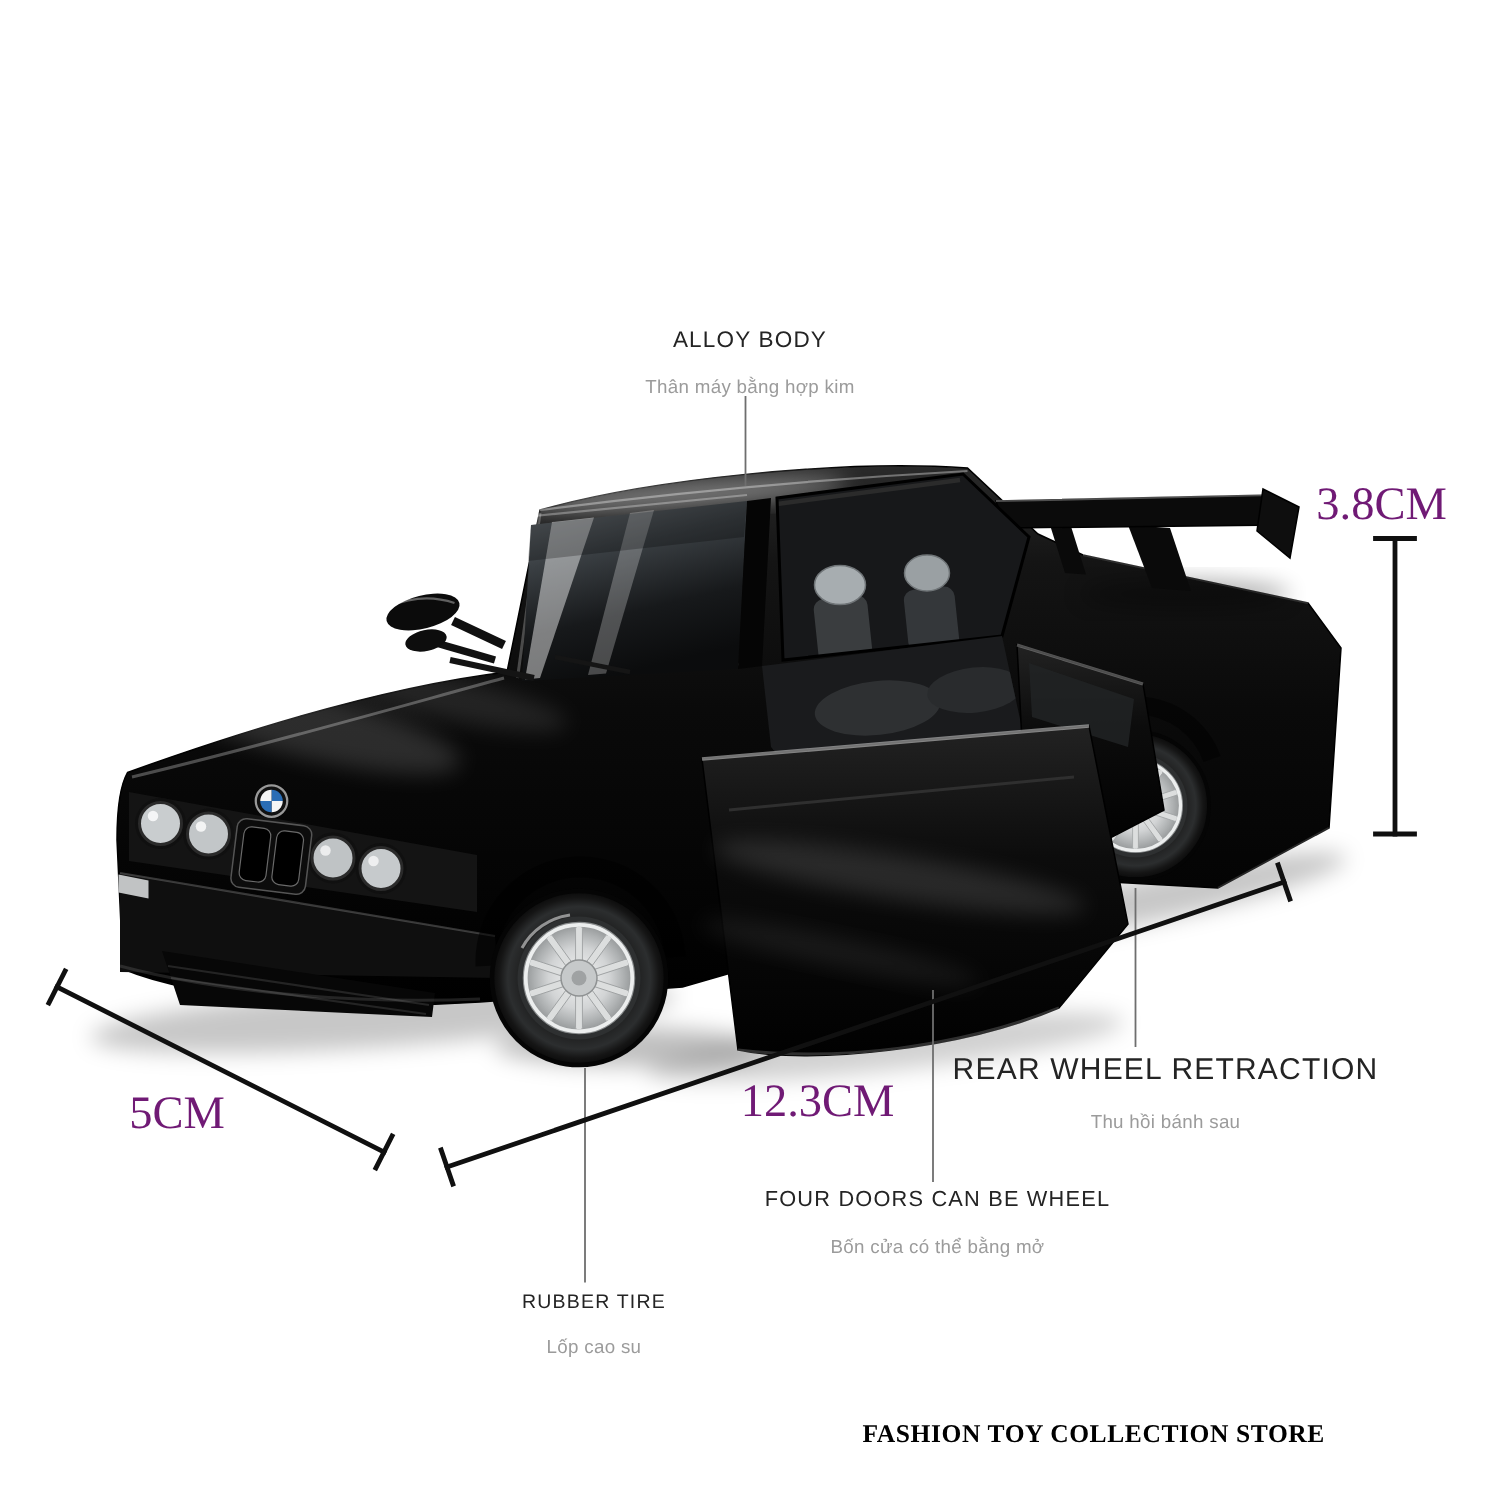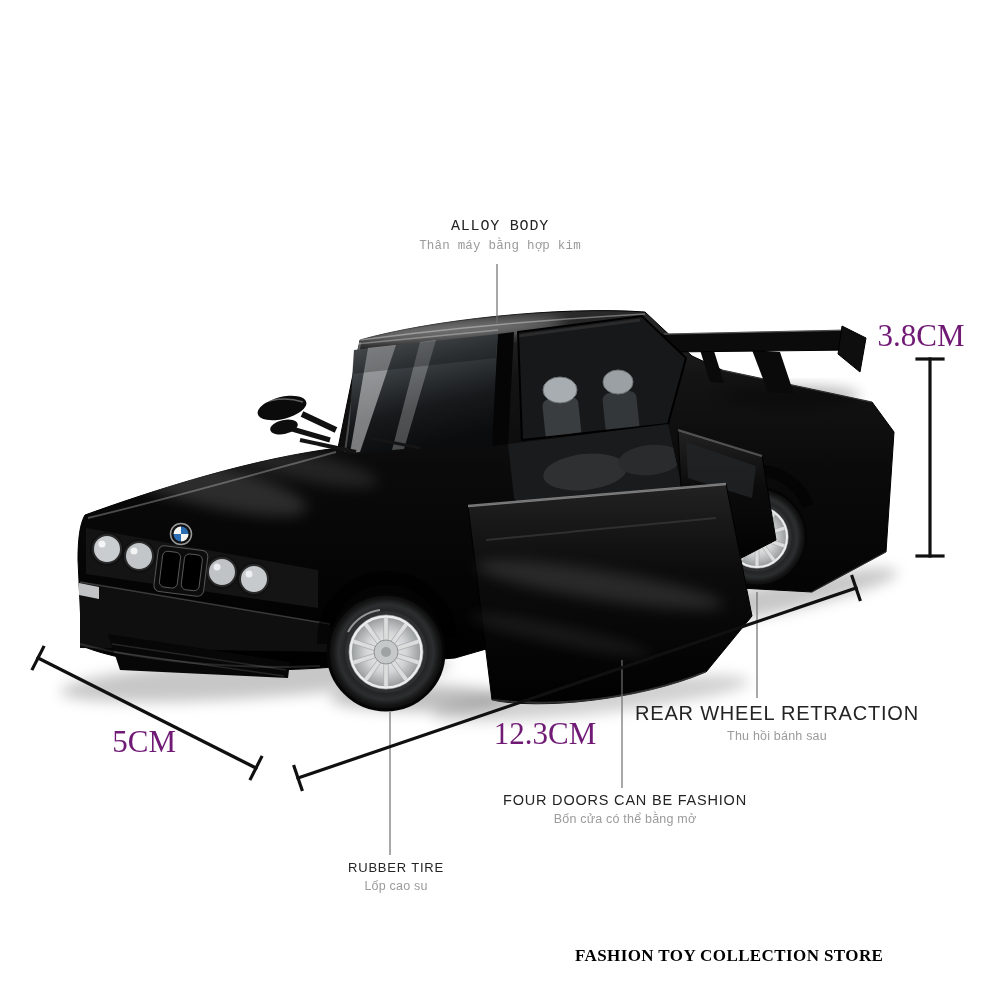--- a/index.html
+++ b/index.html
@@ -1,21 +1,21 @@
 <!DOCTYPE html>
 <html><head>
 <meta charset="utf-8">
 <style>
   html,body{margin:0;padding:0;background:#fff;}
   body{width:1000px;height:1000px;font-family:"Liberation Sans",sans-serif;}
   .stage{position:relative;width:1000px;height:1000px;background:#fff;overflow:hidden;}
   svg.scene{position:absolute;left:0;top:0;}
   .label{position:absolute;text-align:center;}
   .label .t{font-size:15px;letter-spacing:.8px;color:#242424;}
-  .label .s{font-size:12.5px;color:#9b9b9b;margin-top:4px;letter-spacing:.2px;}
+  .label .s{font-size:12.5px;color:#9b9b9b;margin-top:16px;letter-spacing:.2px;}
   .measure{position:absolute;font-family:"Liberation Serif",serif;font-size:31px;color:#701a75;text-align:center;}
   .store{position:absolute;font-family:"Liberation Serif",serif;font-weight:bold;font-size:17px;color:#000;letter-spacing:.4px;}
 </style>
 </head>
 <body>
 
 <div class="stage">
 
   <svg class="scene" width="1000" height="1000" viewBox="0 0 1000 1000">
     <defs>
@@ -232,38 +232,38 @@
       <line x1="38" y1="658" x2="256" y2="768"></line>
       <line x1="43.4" y1="647.3" x2="32.6" y2="668.7"></line>
       <line x1="261.4" y1="757.3" x2="250.6" y2="778.7"></line>
 
       <line x1="298" y1="778" x2="856" y2="588"></line>
       <line x1="301.9" y1="789.4" x2="294.1" y2="766.6"></line>
       <line x1="859.9" y1="599.4" x2="852.1" y2="576.6"></line>
     </g>
   </svg>
 
-  <div class="label" style="left:350px;top:218px;width:300px;font-family:Liberation Mono, monospace;">
+  <div class="label" style="left:350px;top:218px;width:300px;">
     <div class="t">ALLOY BODY</div>
     <div class="s">Thân máy bằng hợp kim</div>
   </div>
 
   <div class="measure" style="left:851px;top:318px;width:140px;">3.8CM</div>
 
-  <div class="measure" style="left:36px;top:724px;width:140px;text-align:right;">5CM</div>
+  <div class="measure" style="left:48px;top:724px;width:140px;">5CM</div>
 
   <div class="measure" style="left:445px;top:716px;width:200px;">12.3CM</div>
 
   <div class="label" style="left:627px;top:702px;width:300px;">
     <div class="t" style="font-size:20px;">REAR WHEEL RETRACTION</div>
     <div class="s">Thu hồi bánh sau</div>
   </div>
 
   <div class="label" style="left:465px;top:792px;width:320px;">
-    <div class="t" style="font-size:14.5px;">FOUR DOORS CAN BE FASHION</div>
+    <div class="t" style="font-size:14.5px;">FOUR DOORS CAN BE WHEEL</div>
     <div class="s">Bốn cửa có thể bằng mở</div>
   </div>
 
   <div class="label" style="left:296px;top:860px;width:200px;">
     <div class="t" style="font-size:13px;">RUBBER TIRE</div>
     <div class="s">Lốp cao su</div>
   </div>
 
   <div class="store" style="left:575px;top:946px;width:330px;">FASHION TOY COLLECTION STORE</div>
 

